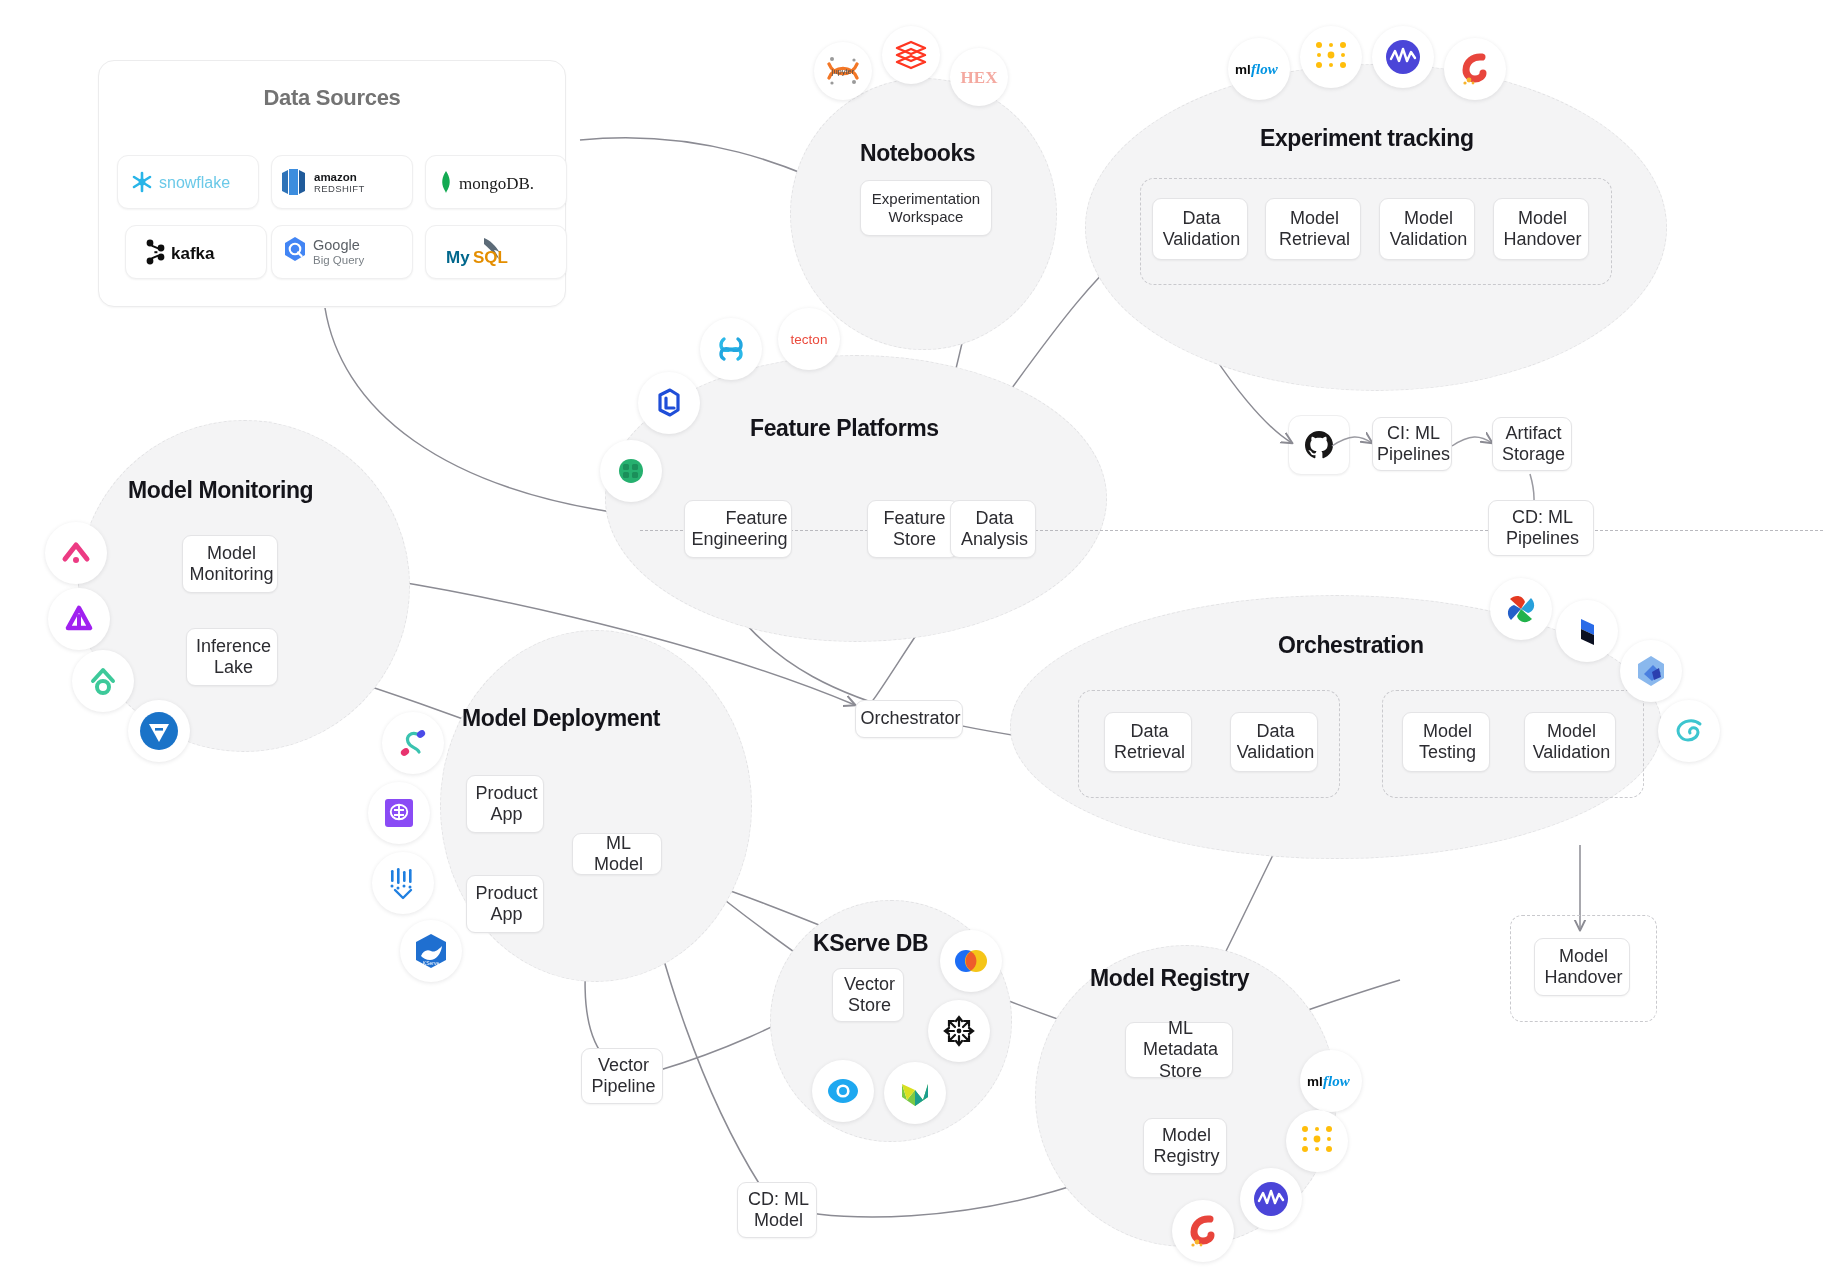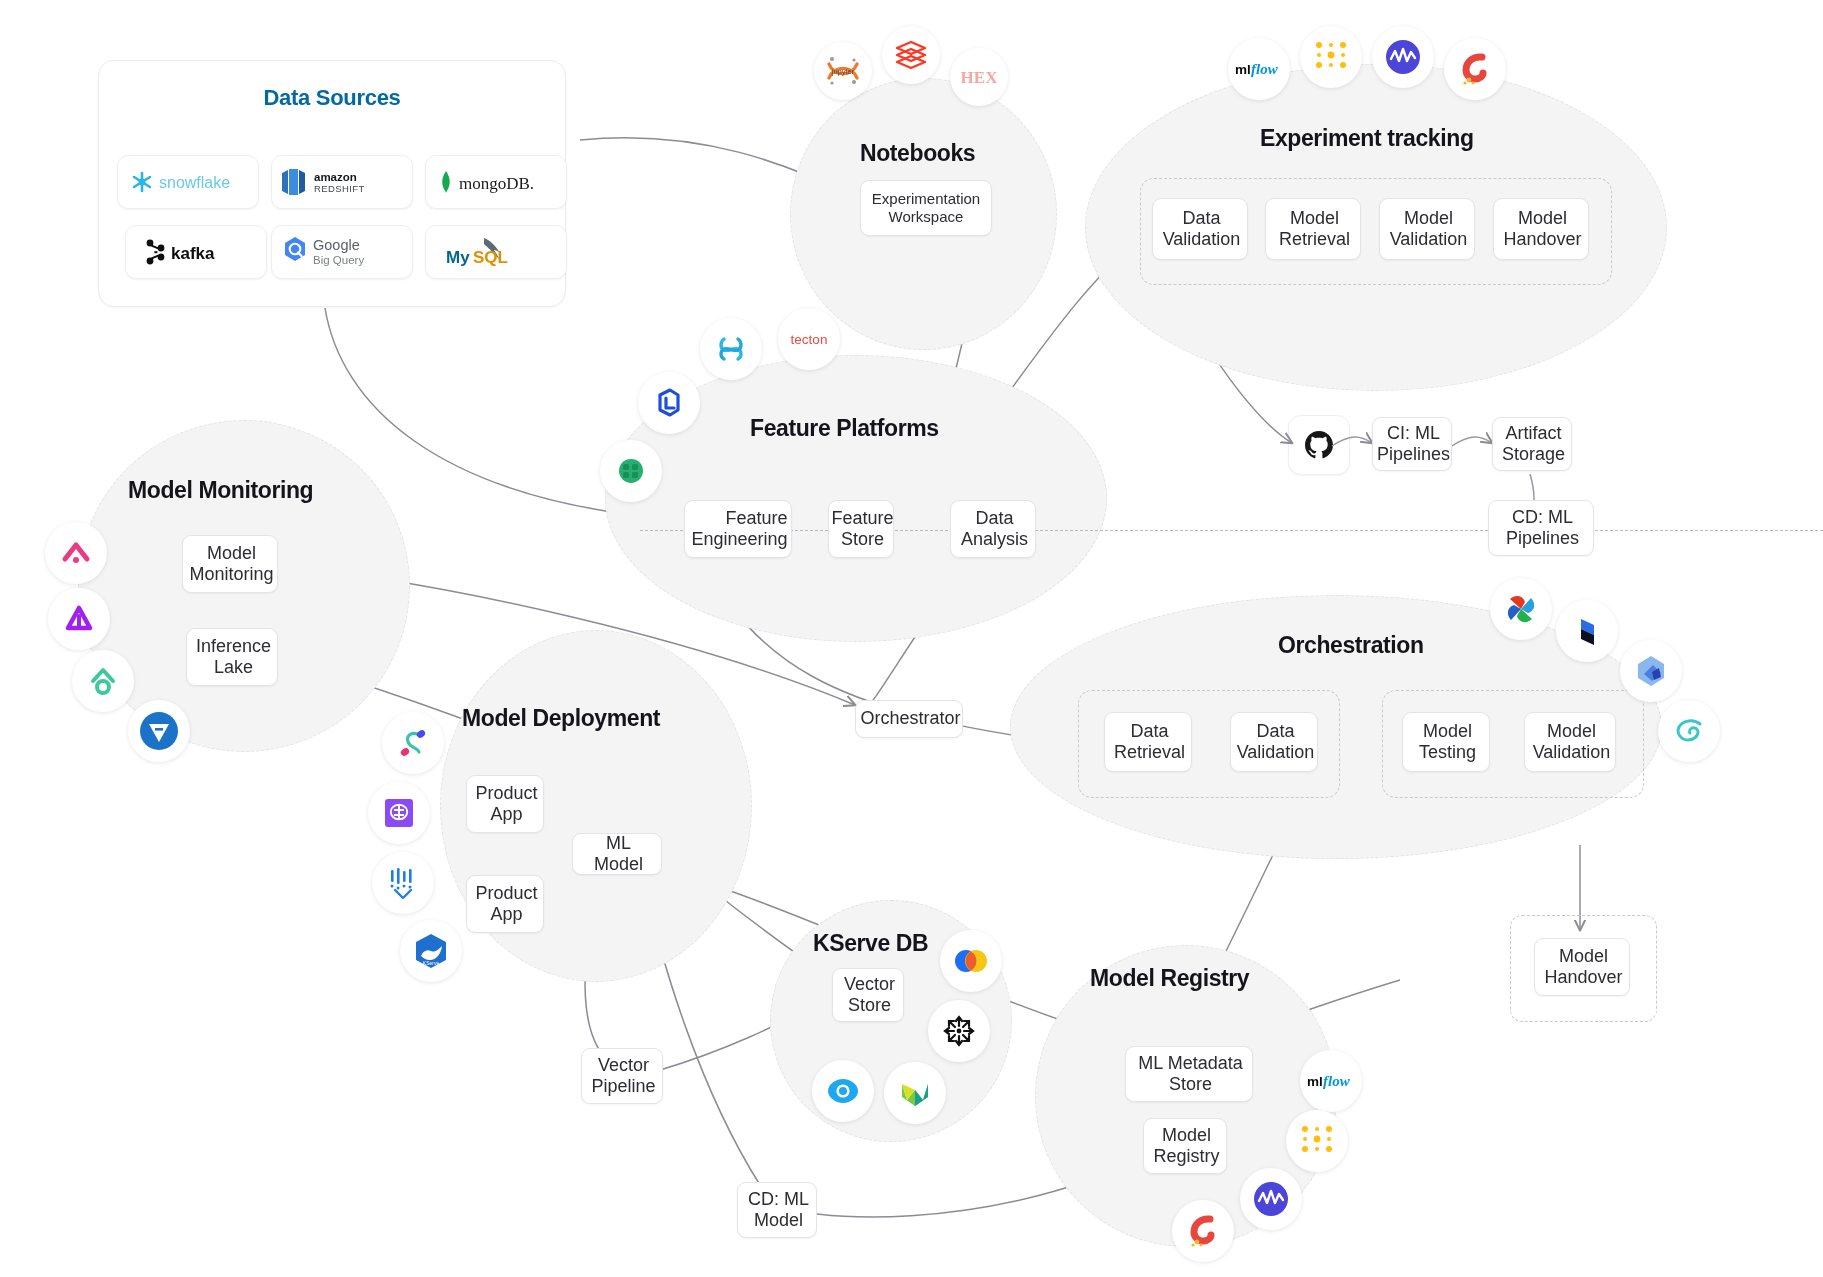--- a/index.html
+++ b/index.html
@@ -51,21 +51,21 @@
     box-shadow: 0 1px 2px rgba(20,20,26,.04);
     z-index: 5;
   }
   .panel-title {
     position: absolute;
     width: 100%;
     text-align: center;
     font-weight: 700;
     font-size: 22px;
     letter-spacing: -0.3px;
-    color: #0369a1;
+    color: #737373;
   }
   .logo-card {
     position: absolute;
     background: #fff;
     border: 1px solid #efeff0;
     border-radius: 11px;
     box-shadow: 0 1px 2px rgba(20,20,26,.05);
     display: flex;
     align-items: center;
     justify-content: center;
@@ -349,21 +349,21 @@
       <circle cx="14" cy="31" r="2.4" fill="#F7B32B"></circle>
         <circle cx="10" cy="34" r="1.6" fill="#F7B32B"></circle>
       <circle cx="18" cy="34" r="1.4" fill="#F7B32B"></circle>
     </svg>
   </div>
 
   <div class="blob" style="left:605px; top:355px; width:500px; height:285px; border-radius:50%;"></div>
   <div class="blob-title" style="left:750px; top:415px;">Feature Platforms</div>
 
   <div class="node small" style="left:684px; top:500px; width:108px; height:58px;text-align:right;">Feature Engineering</div>
-  <div class="node small" style="left:828px; top:500px; width:66px; height:58px;">Feature Store</div>
+  <div class="node small" style="left:867px; top:500px; width:92px; height:58px;">Feature Store</div>
   <div class="node small" style="left:950px; top:500px; width:86px; height:58px;">Data Analysis</div>
 
   <div class="bubble" style="left:700px; top:318px; width:62px; height:62px;">
     <svg width="40" height="40" viewBox="0 0 40 40">
       <path d="M13,10 C9,13 9,19 13,21 C17,23 23,18 27,20 C31,22 31,28 27,30" fill="none" stroke="#2BB8E8" stroke-width="3.4" stroke-linecap="round"></path>
       <path d="M27,10 C31,13 31,19 27,21 C23,23 17,18 13,20 C9,22 9,28 13,30" fill="none" stroke="#22A7E0" stroke-width="3.4" stroke-linecap="round"></path>
     </svg>
   </div>
   <div class="bubble" style="left:778px; top:308px; width:62px; height:62px;">
     <svg width="52" height="20" viewBox="0 0 52 20">
@@ -551,21 +551,21 @@
     <svg width="42" height="42" viewBox="0 0 42 42">
       <path d="M8,12 L13,28 L21,18 L29,28 L34,12 L34,25 L21,34 L8,25 Z" fill="#7AC943"></path>
       <path d="M21,18 L29,28 L34,12 L34,25 L21,34 Z" fill="#1A9E8F"></path>
       <path d="M8,12 L13,28 L21,18 Z" fill="#D9E021"></path>
     </svg>
   </div>
 
   <div class="blob" style="left:1035px; top:945px; width:300px; height:300px; border-radius:50%;"></div>
   <div class="blob-title" style="left:1090px; top:965px;">Model Registry</div>
 
-  <div class="node small" style="left:1125px; top:1022px; width:128px; height:56px;margin-top:24px;">ML Metadata Store</div>
+  <div class="node small" style="left:1125px; top:1022px; width:108px; height:56px;">ML Metadata Store</div>
   <div class="node small" style="left:1143px; top:1118px; width:84px; height:56px;">Model Registry</div>
 
   <div class="bubble" style="left:1300px; top:1050px; width:62px; height:62px;">
     <svg width="52" height="20" viewBox="0 0 52 20">
       <text x="2" y="15" font-family="Liberation Sans, sans-serif" font-size="13.5" font-weight="bold" fill="#0b0b0b">ml</text>
       <text x="18" y="15" font-family="Liberation Serif, serif" font-style="italic" font-size="15" font-weight="bold" fill="#0194E2">flow</text>
     </svg>
   </div>
   <div class="bubble" style="left:1286px; top:1110px; width:62px; height:62px;">
     <svg width="38" height="34" viewBox="0 0 38 34">

